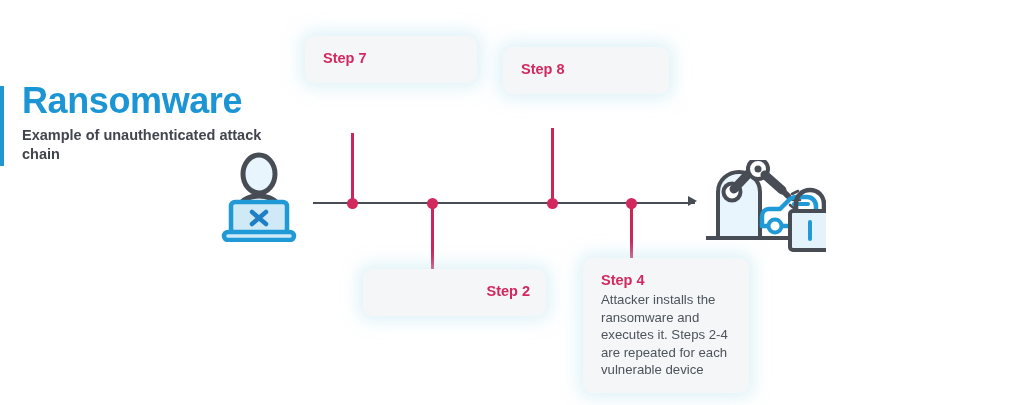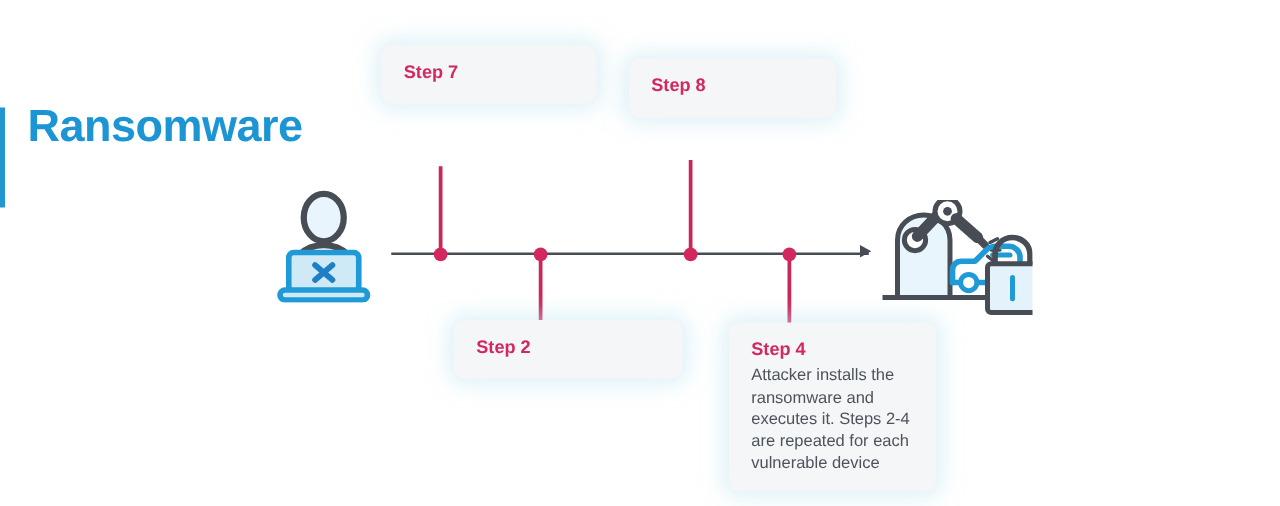--- a/index.html
+++ b/index.html
@@ -116,20 +116,21 @@
 </style>
 </head>
 <body>
 
 <div id="canvas">
 
   <div class="accent-bar"></div>
 
   <div class="title-block">
     <div class="main-title">Ransomware</div>
+    <div class="sub-title">Example of unauthenticated attack chain</div>
   </div>
 
   <div class="icon-wrap" style="left:218px; top:150px;">
     <svg width="82" height="92" viewBox="0 0 82 92" xmlns="http://www.w3.org/2000/svg">
 
       <path d="M14 76 C14 56 26 46 41 46 C56 46 68 56 68 76" fill="none" stroke="#474c55" stroke-width="5" stroke-linecap="round"></path>
 
       <ellipse cx="41" cy="24" rx="16" ry="19" fill="#e9f5fc" stroke="#474c55" stroke-width="5"></ellipse>
 
       <rect x="13" y="52" width="56" height="31" rx="4" fill="#cfe9f7" stroke="#1f9ad6" stroke-width="4.5"></rect>
@@ -154,21 +155,21 @@
   <div class="node-dot" style="left:626px;"></div>
 
   <div class="card" style="left:305px; top:36px; width:172px;">
     <div class="card-title">Step 7</div>
   </div>
 
   <div class="card" style="left:503px; top:47px; width:166px;">
     <div class="card-title">Step 8</div>
   </div>
 
-  <div class="card" style="left:363px; top:256px; width:183px;">
+  <div class="card" style="left:363px; top:269px; width:183px;text-align:right;">
     <div class="card-title">Step 2</div>
   </div>
 
   <div class="card" style="left:583px; top:258px; width:166px;">
     <div class="card-title">Step 4</div>
     <div class="card-body">Attacker installs the ransomware and executes it. Steps 2-4 are repeated for each vulnerable device</div>
   </div>
 
 
   <div class="icon-wrap" style="left:706px; top:160px;">

